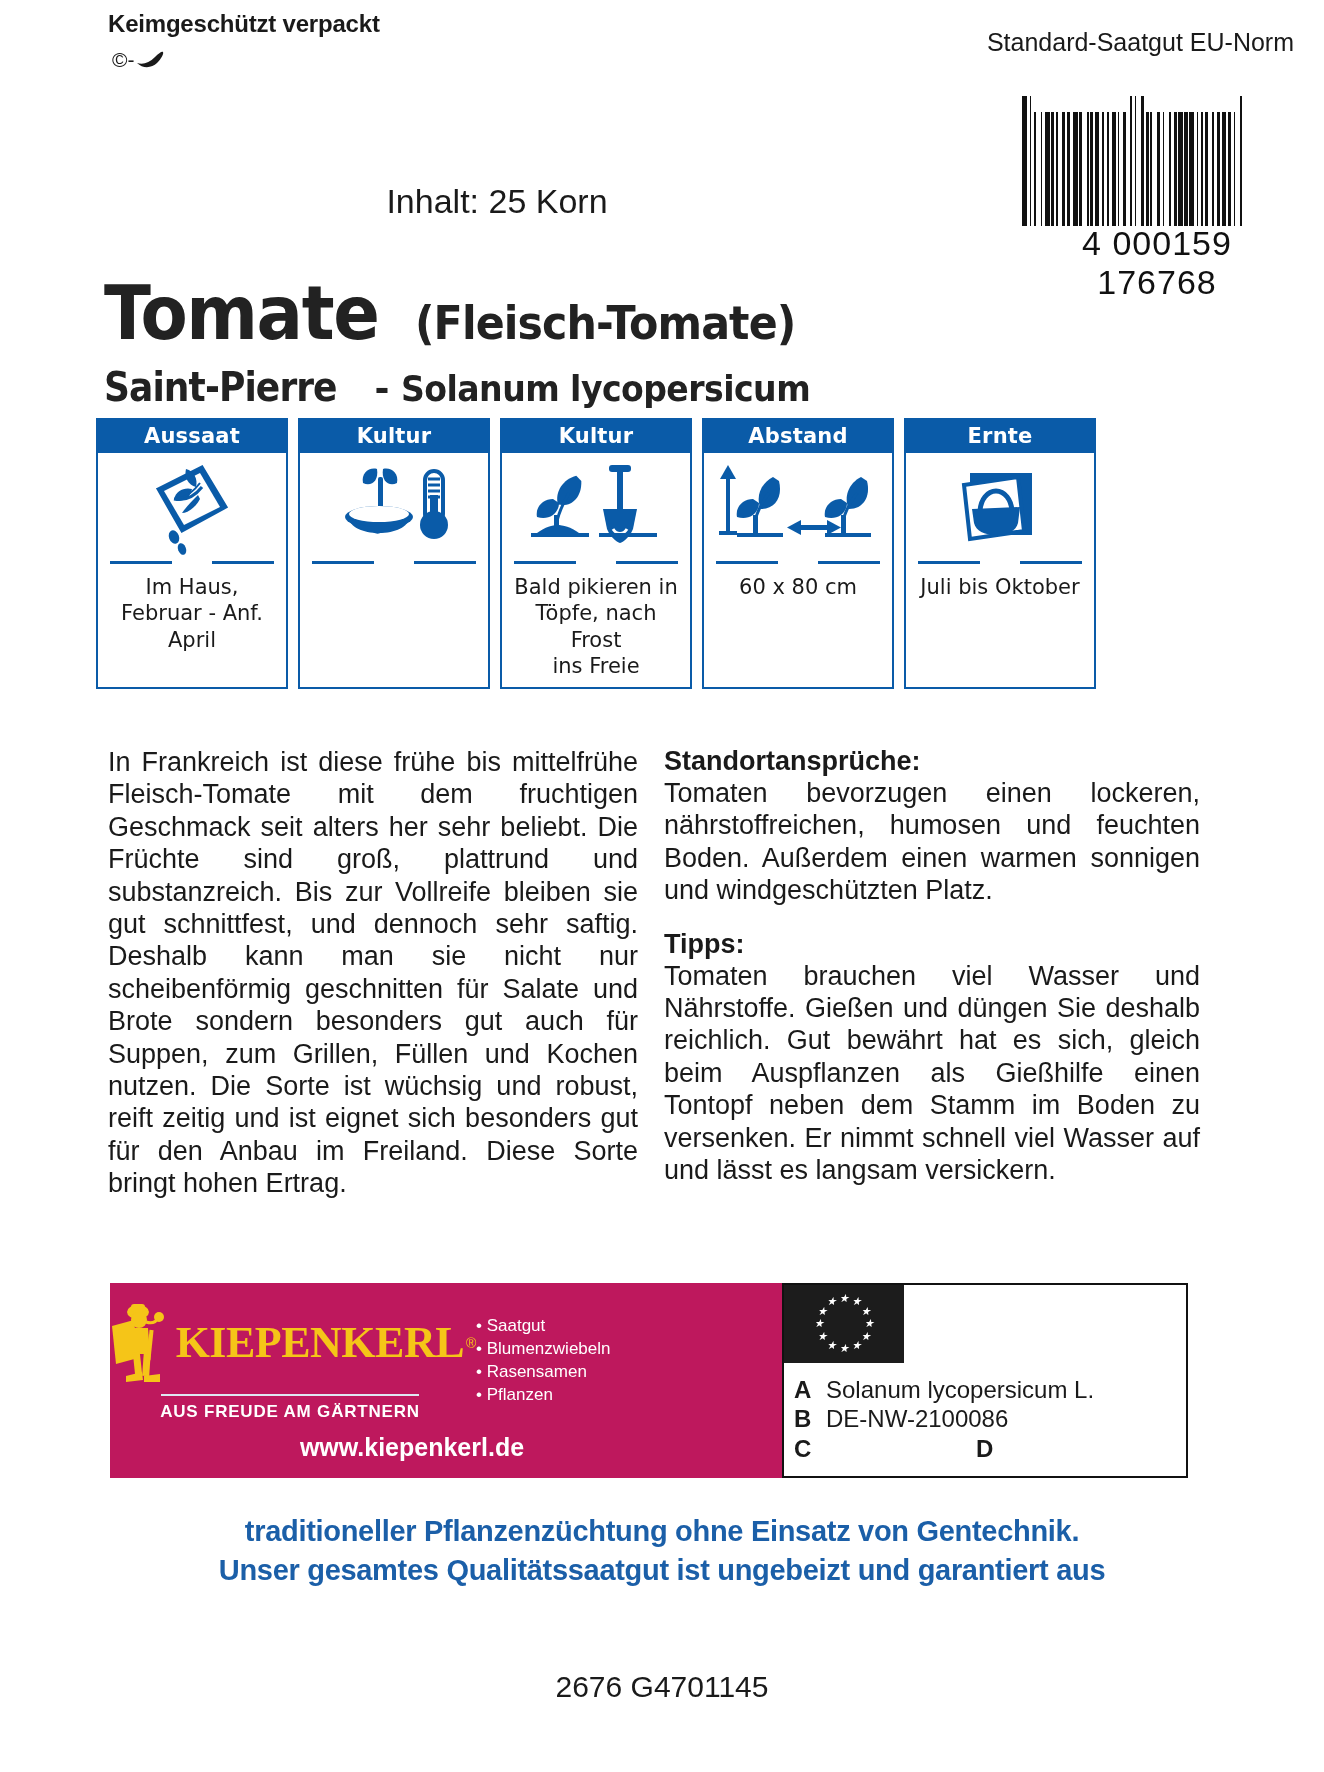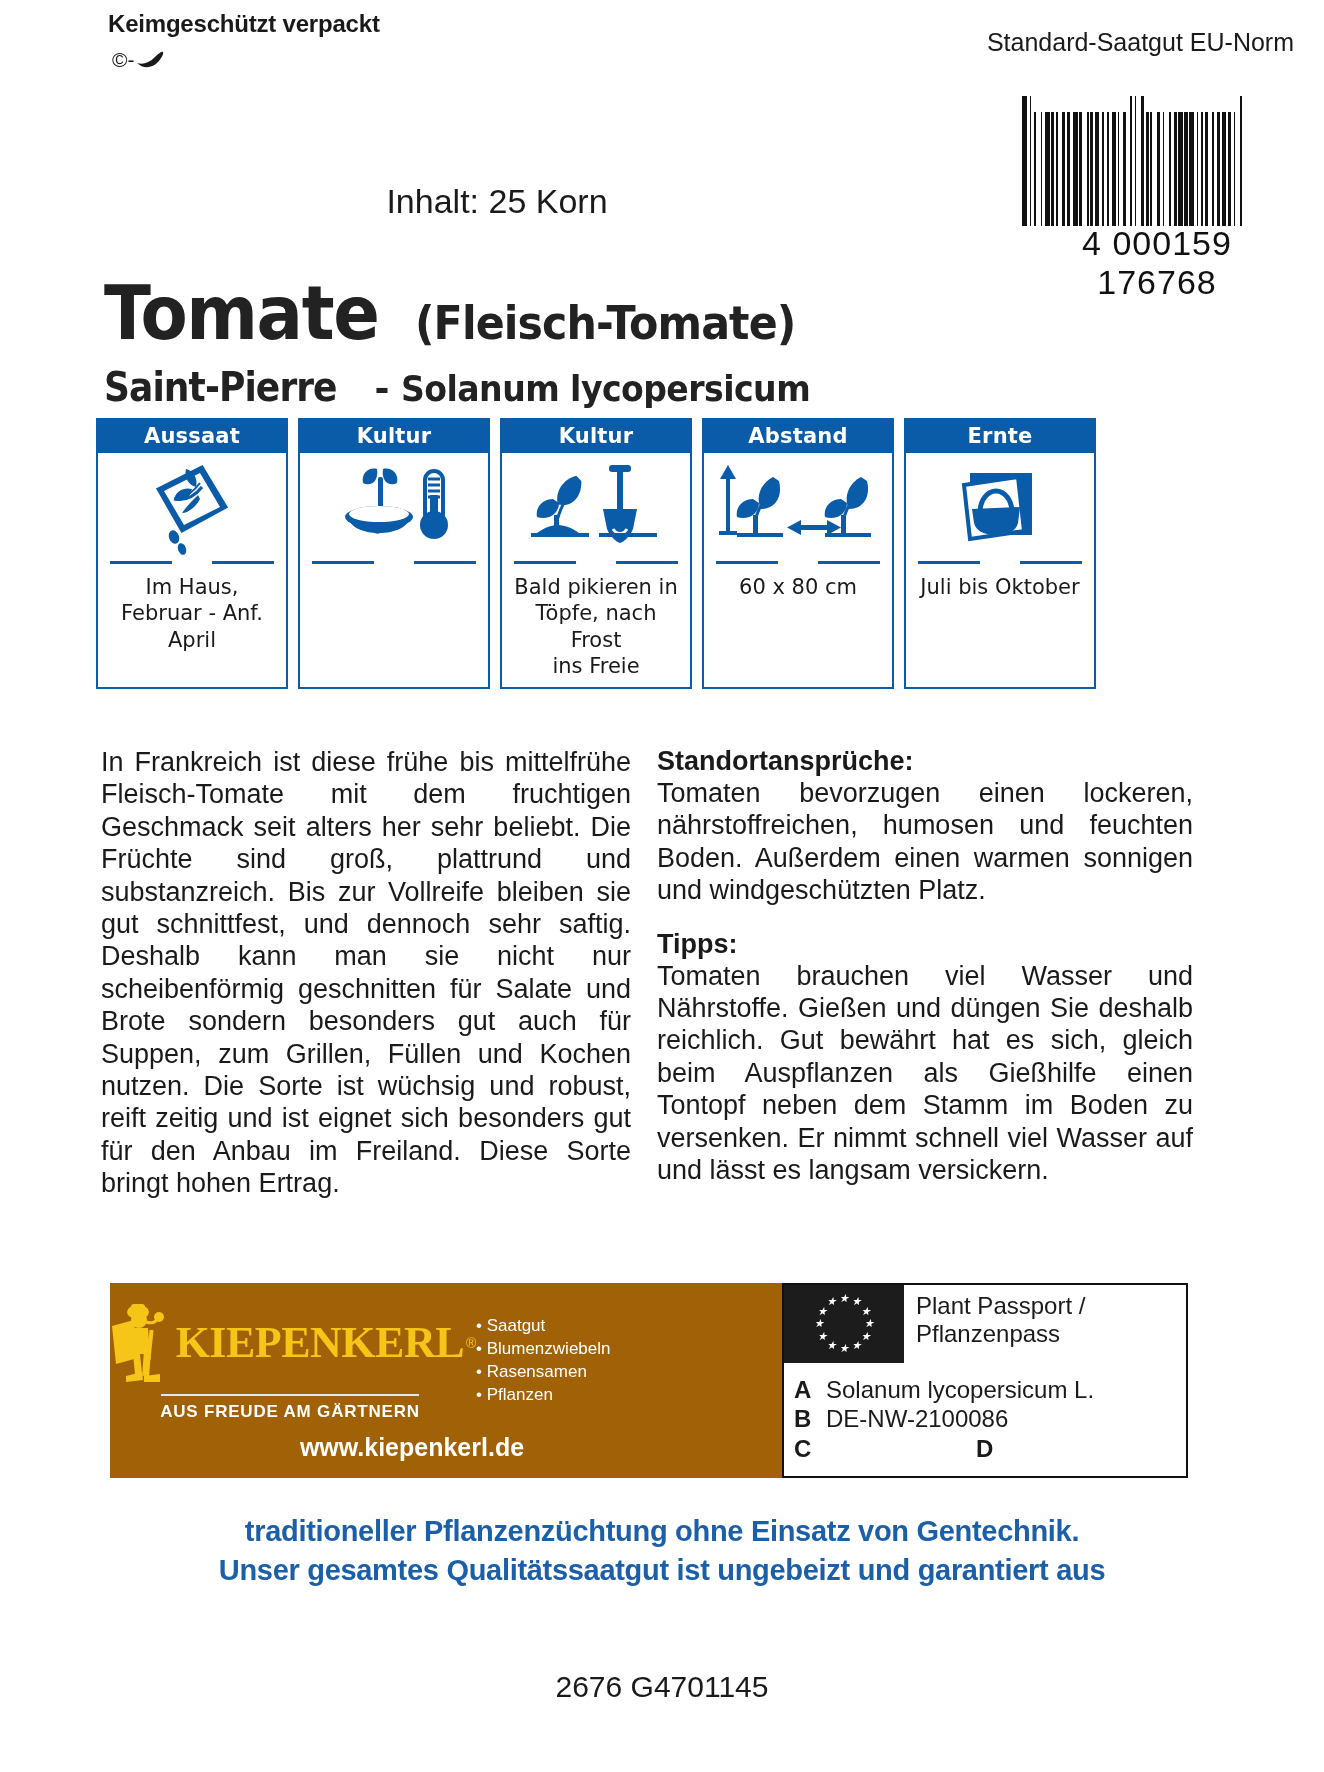--- a/index.html
+++ b/index.html
@@ -192,21 +192,21 @@
     padding: 10px 6px 8px;
     color: #1a1a1a;
     white-space: pre-line;
     font-family: "DejaVu Sans", sans-serif;
   }
 
   
   .body-cols {
     position: absolute;
     top: 746px;
-    left: 101px;
+    left: 108px;
     width: 1092px;
     display: flex;
     gap: 26px;
   }
   .col-left { width: 530px; }
   .col-right { width: 536px; }
   .para {
     font-size: 27px;
     line-height: 1.20;
     text-align: justify;
@@ -222,21 +222,21 @@
   }
   .gap { height: 22px; }
 
   
   .logo-box {
     position: absolute;
     left: 110px;
     top: 1283px;
     width: 682px;
     height: 195px;
-    background: #a16207;
+    background: #be185d;
     display: flex;
     flex-direction: column;
   }
   .logo-top { display: flex; flex: 1; }
   .logo-left {
     width: 360px;
     display: flex;
     flex-direction: column;
     align-items: center;
     justify-content: center;
@@ -666,24 +666,20 @@
           <i style="left: 80px; top: 33px;">★</i>
           <i style="left: 76.6506px; top: 45.5px;">★</i>
           <i style="left: 67.5px; top: 54.6506px;">★</i>
           <i style="left: 55px; top: 58px;">★</i>
           <i style="left: 42.5px; top: 54.6506px;">★</i>
           <i style="left: 33.3494px; top: 45.5px;">★</i>
           <i style="left: 30px; top: 33px;">★</i>
           <i style="left: 33.3494px; top: 20.5px;">★</i>
           <i style="left: 42.5px; top: 11.3494px;">★</i>
         </div>
-      <div class="pp-title">
-        <div>Plant Passport /</div>
-        <div>Pflanzenpass</div>
-      </div>
     </div>
     <div class="pp-rows">
       <div class="pp-row">
         <span class="pp-key">A</span>
         <span>Solanum lycopersicum L.</span>
       </div>
       <div class="pp-row">
         <span class="pp-key">B</span>
         <span>DE-NW-2100086</span>
       </div>

